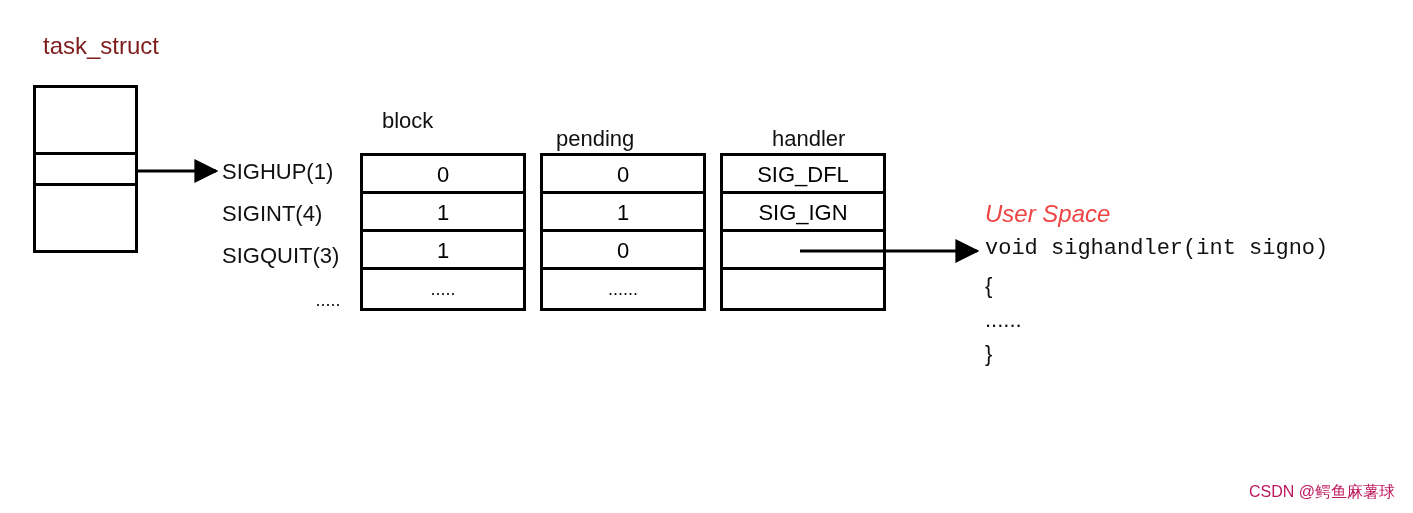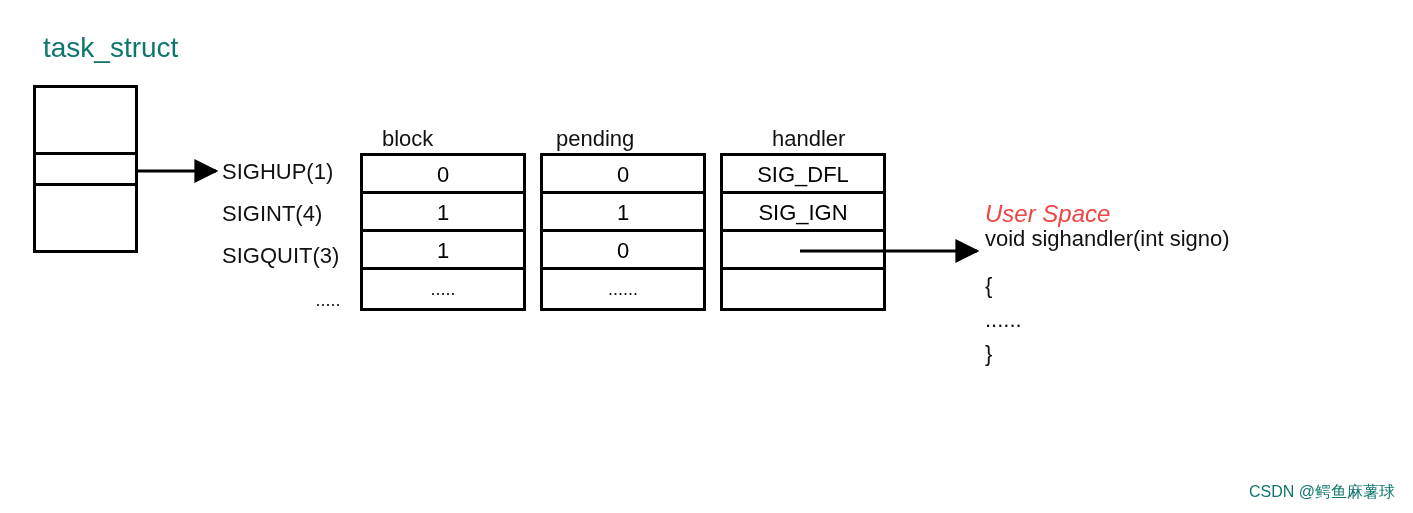--- a/index.html
+++ b/index.html
@@ -7,22 +7,22 @@
     padding: 0;
     font-family: sans-serif;
     background: #fff;
     width: 1413px;
     height: 513px;
     position: relative;
     overflow: hidden;
   }
   .abs { position: absolute; }
   .title {
-    font-size: 28px;
-    color: #0f766e;
+    font-size: 24px;
+    color: #7f1d1d;
   }
   .task-box-stack {
     width: 105px;
   }
   .task-cell {
     border: 3px solid #000;
     height: 70px;
     box-sizing: border-box;
     margin-top: -3px;
   }
@@ -68,21 +68,21 @@
   .userspace-title {
     font-style: italic;
     font-size: 24px;
     color: #ef4444;
   }
   .code-line {
     font-size: 22px;
     color: #111;
   }
   .watermark {
-    color: #0f766e;
+    color: #be185d;
     font-size: 16px;
   }
   svg.arrow { position: absolute; overflow: visible; }
 </style>
 </head>
 <body>
 
 <div class="abs title" style="left:43px; top:32px;">task_struct</div>
 
 <div class="abs task-box-stack" style="left:33px; top:88px;">
@@ -98,21 +98,21 @@
     </marker>
   </defs>
   <line x1="138" y1="171" x2="216" y2="171" stroke="#000" stroke-width="3" marker-end="url(#ah1)"></line>
 </svg>
 
 <div class="abs sig-label" style="left:222px; top:159px; width:130px;">SIGHUP(1)</div>
 <div class="abs sig-label" style="left:222px; top:201px; width:130px;">SIGINT(4)</div>
 <div class="abs sig-label" style="left:222px; top:243px; width:130px;">SIGQUIT(3)</div>
 <div class="abs dots" style="left:298px; top:290px; width:60px;">.....</div>
 
-<div class="abs col-header" style="left:382px; top:126px;">block</div>
+<div class="abs col-header" style="left:382px; top:108px;">block</div>
 <div class="abs col" style="left:360px; top:153px; width:160px;">
   <div class="col-cell">0</div>
   <div class="col-cell">1</div>
   <div class="col-cell">1</div>
   <div class="col-cell-last dots">.....</div>
 </div>
 
 <div class="abs col-header" style="left:556px; top:126px;">pending</div>
 <div class="abs col" style="left:540px; top:153px; width:160px;">
   <div class="col-cell">0</div>
@@ -132,18 +132,18 @@
 <svg class="arrow" style="left:0; top:0;" width="1413" height="513">
   <defs>
     <marker id="ah2" viewBox="0 0 10 10" refX="9" refY="5" markerWidth="8" markerHeight="8" orient="auto-start-reverse">
       <path d="M 0 0 L 10 5 L 0 10 z" fill="#000"></path>
     </marker>
   </defs>
   <line x1="800" y1="251" x2="977" y2="251" stroke="#000" stroke-width="3" marker-end="url(#ah2)"></line>
 </svg>
 
 <div class="abs userspace-title" style="left:985px; top:200px;">User Space</div>
-<div class="abs code-line" style="left:985px; top:226px;">void sighandler(int signo)</div>
+<div class="abs code-line" style="left:985px; top:236px;font-family:Liberation Mono, monospace;">void sighandler(int signo)</div>
 <div class="abs code-line" style="left:985px; top:273px;">{</div>
 <div class="abs code-line" style="left:985px; top:307px;">......</div>
 <div class="abs code-line" style="left:985px; top:341px;">}</div>
 
 <div class="abs watermark" style="right:18px; bottom:10px;">CSDN @鳄鱼麻薯球</div>
 
 </body></html>

